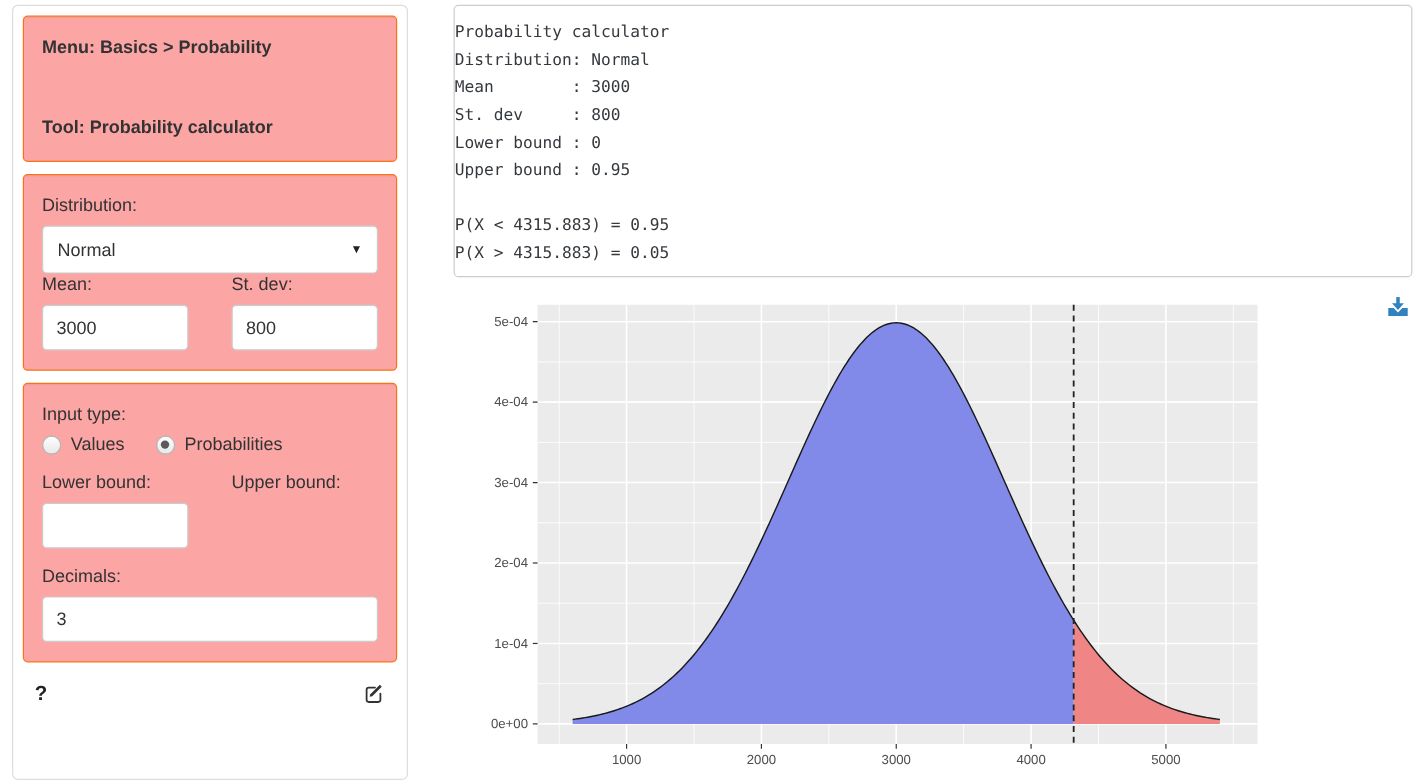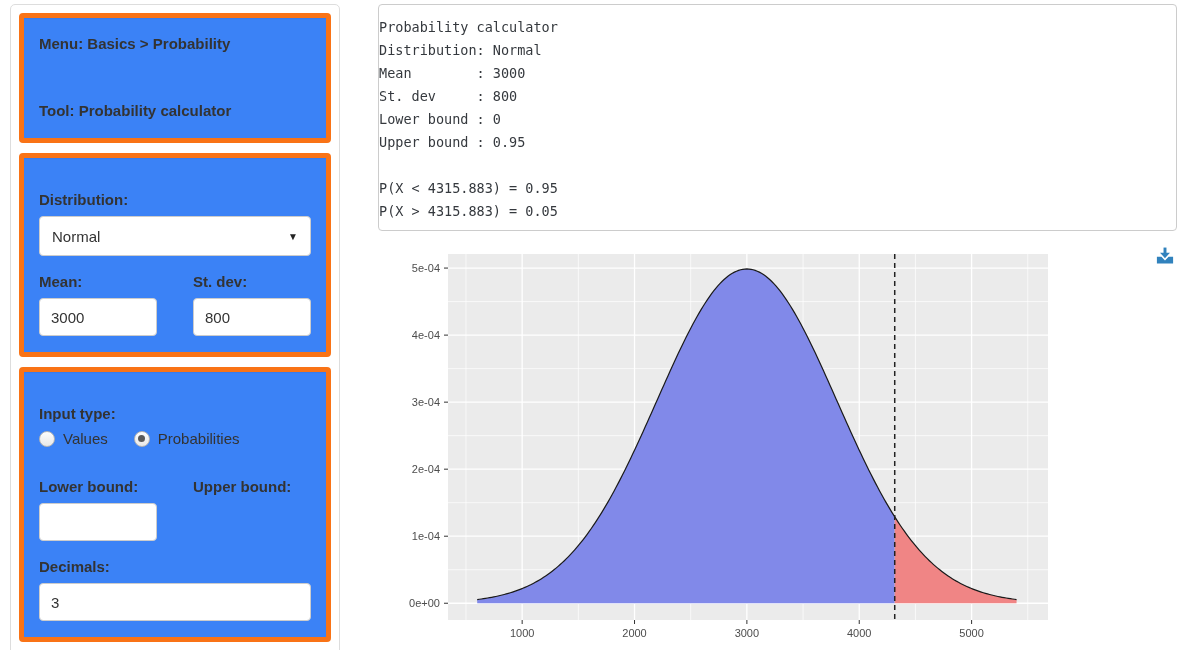--- a/index.html
+++ b/index.html
@@ -12,27 +12,27 @@
   }
   .app { display:flex; padding:4px 0 0 10px; }
 
   
   .sidebar {
     width:330px; min-height:587px; flex-shrink:0;
     background:#fff; border:1px solid #ddd; border-radius:5px;
     padding:8px; display:flex; flex-direction:column;
   }
   .well {
-    background:#3b82f6; border:5px solid #f97316; border-radius:4px;
+    background:#fca5a5; border:1px solid #f97316; border-radius:4px;
     box-shadow:inset 0 1px 1px rgba(0,0,0,.05);
     padding:16px 15px; margin-bottom:10px;
   }
   .menu-line { font-weight:bold; line-height:19px; margin:0 0 13px 0; }
   .menu-line:last-child { margin-bottom:2px;margin-top:48px; }
-  .fld-label { font-weight:bold; display:block; margin:16px 0 7px 0; line-height:19px; }
+  .fld-label { font-weight:normal; display:block; margin:0 0 7px 0; line-height:19px; }
   .select-box {
     height:40px; background:#fff; border:1px solid #ccc; border-radius:4px;
     display:flex; align-items:center; justify-content:space-between;
     padding:0 12px; cursor:pointer; 
   }
   .caret { font-size:10px; color:#222; }
   .two-col { display:flex; gap:36px; }
   .two-col > div { flex:1; min-width:0; }
   input[type="text"] {
     width:100%; height:38px; background:#fff; border:1px solid #ccc;

